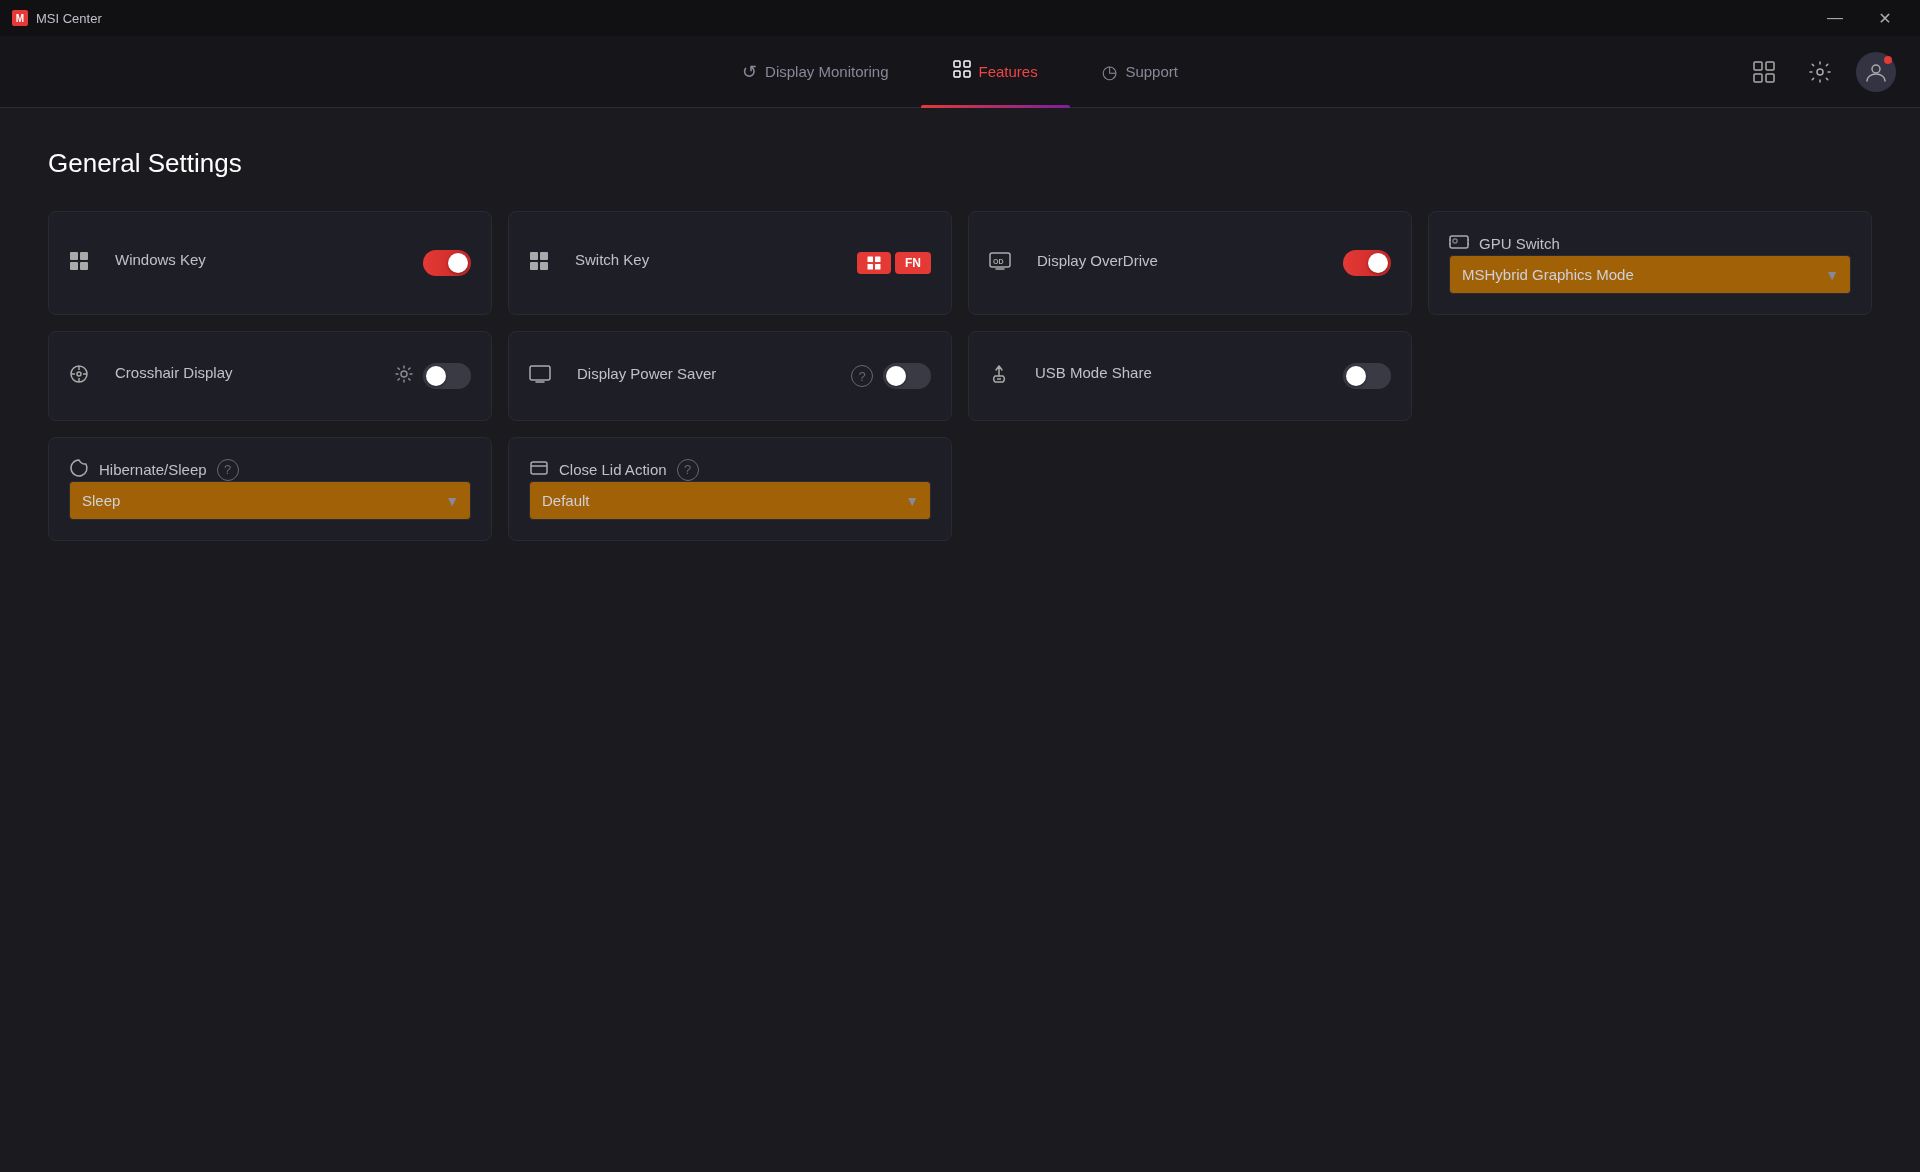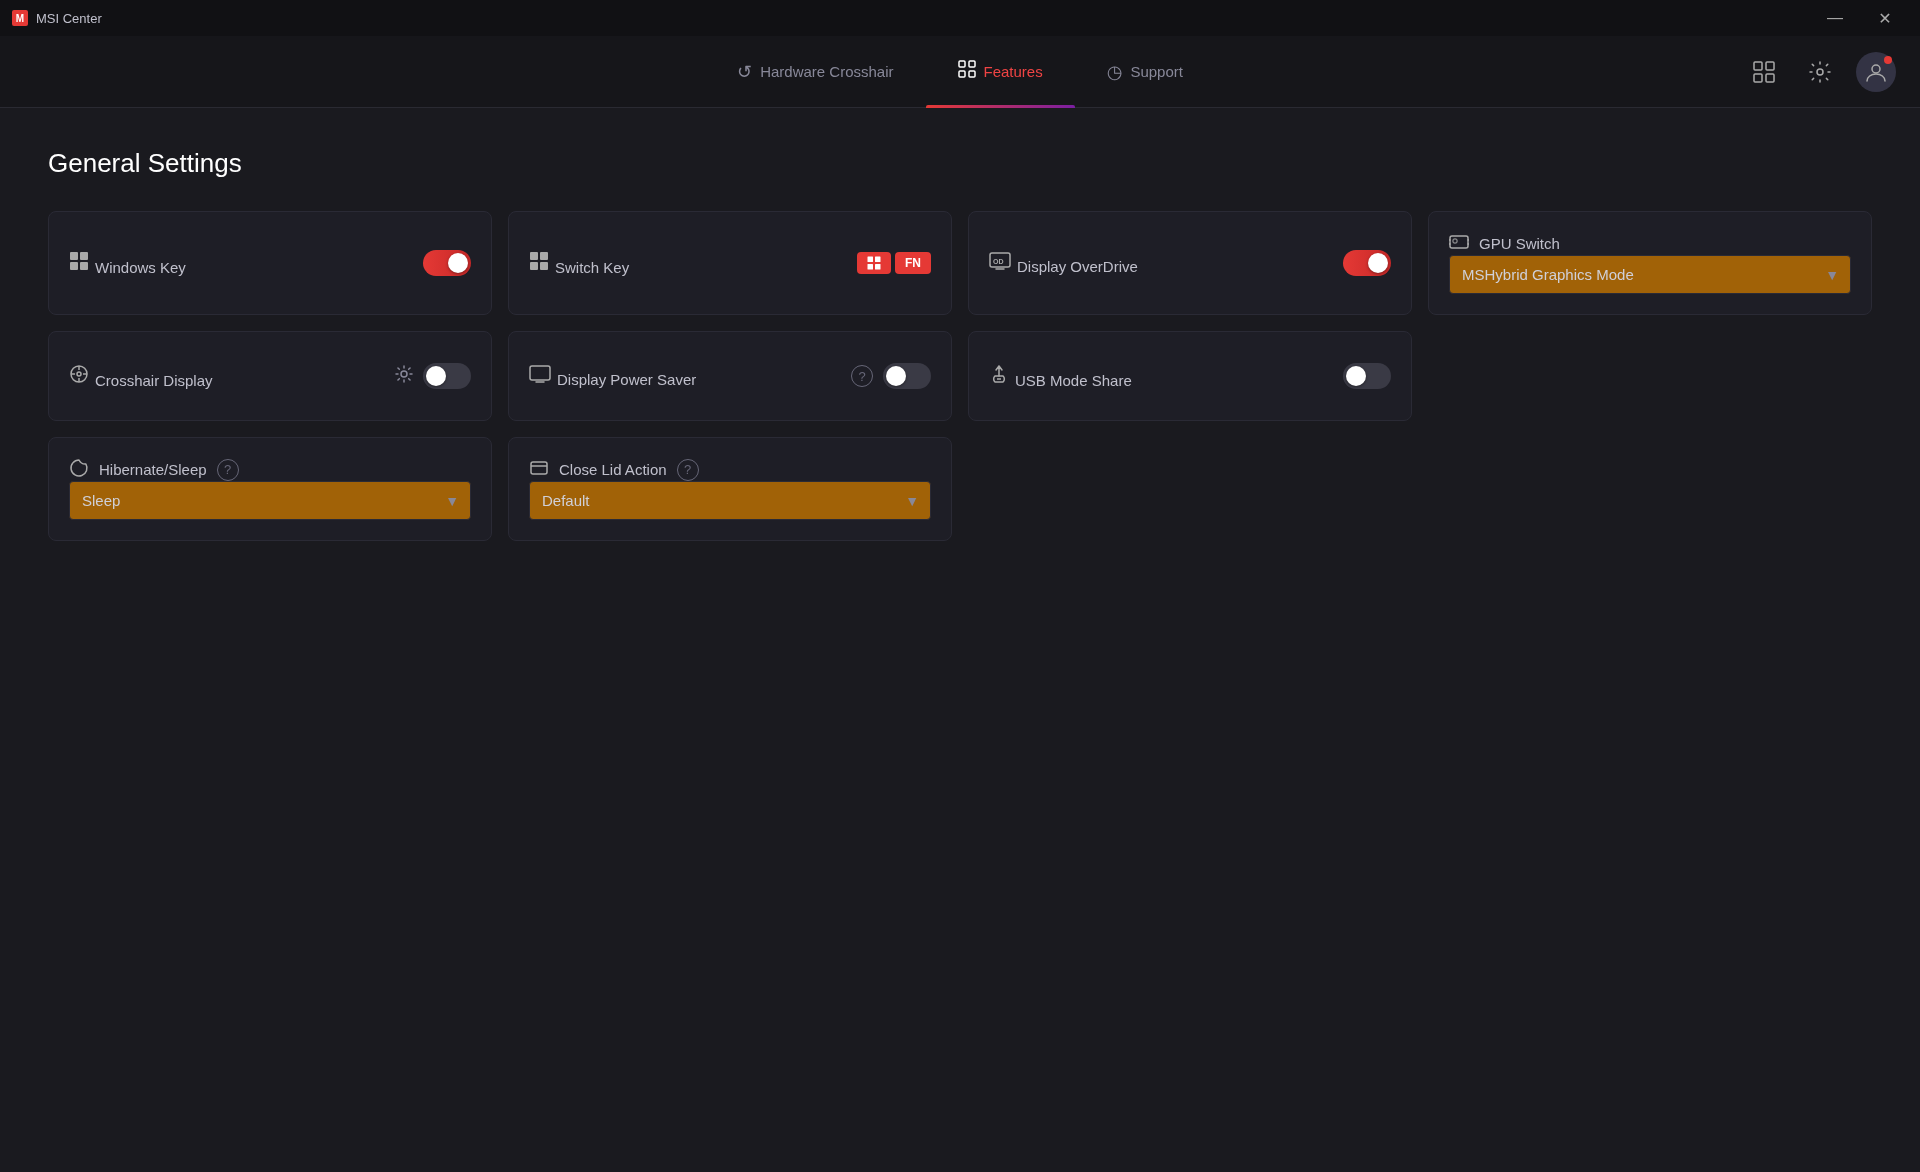--- a/index.html
+++ b/index.html
@@ -162,22 +162,22 @@
       border-radius: 8px;
       padding: 24px 20px;
       display: flex;
       align-items: center;
       justify-content: space-between;
       min-height: 90px;
       border: 1px solid #2a2a35;
     }
     .card-label {
       display: flex;
-      align-items: flex-end;
-      gap: 6px;
+      align-items: flex-start;
+      gap: 26px;
       font-size: 15px;
       color: #c0c0cc;
     }
     .card-icon {
       font-size: 18px;
       color: #aaaaaa;
     }
     .toggle-switch {
       width: 48px;
       height: 26px;
@@ -298,21 +298,21 @@
   <div class="title-bar-controls">
     <button class="title-bar-btn">—</button>
     <button class="title-bar-btn close">✕</button>
   </div>
 </div>
 
 <div class="nav-bar">
   <div class="nav-tabs">
     <div class="nav-tab">
       <span class="nav-tab-icon">↺</span>
-      <span>Hardware Crosshair</span>
+      <span>Display Monitoring</span>
     </div>
     <div class="nav-tab active">
       <span class="nav-tab-icon">
         <svg width="18" height="18" viewBox="0 0 18 18" fill="none" xmlns="http://www.w3.org/2000/svg">
           <rect x="1" y="1" width="6" height="6" rx="1" stroke="white" stroke-width="1.5"></rect>
           <rect x="11" y="1" width="6" height="6" rx="1" stroke="white" stroke-width="1.5"></rect>
           <rect x="1" y="11" width="6" height="6" rx="1" stroke="white" stroke-width="1.5"></rect>
           <rect x="11" y="11" width="6" height="6" rx="1" stroke="white" stroke-width="1.5"></rect>
         </svg>
       </span>

